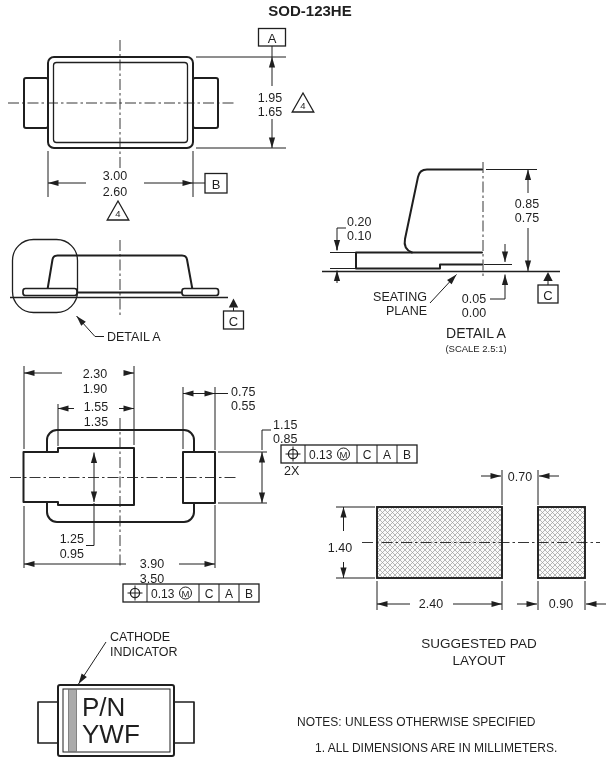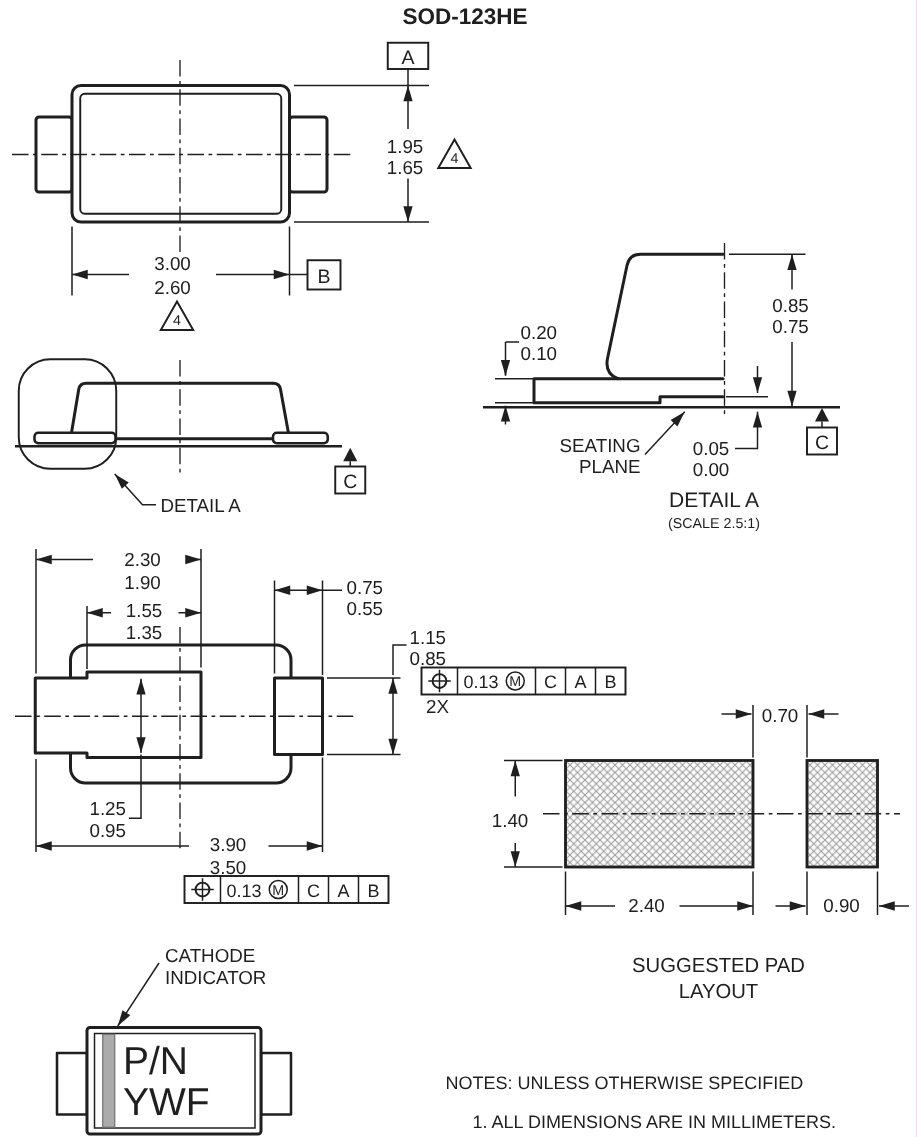--- a/index.html
+++ b/index.html
@@ -1,16 +1,16 @@
 <!DOCTYPE html>
 <html><head>
 <meta charset="utf-8">
 <style>
   html,body{margin:0;padding:0;background:#ffffff;}
-  .canvas{position:relative;width:611px;height:758px;background:#ec4899;overflow:hidden;}
+  .canvas{position:relative;width:611px;height:758px;background:#22c55e;overflow:hidden;}
   svg{position:absolute;left:0;top:0;}
   svg text{font-family:"Liberation Sans","DejaVu Sans",sans-serif;fill:#1f1f1f;}
   .obj{fill:none;stroke:#1f1f1f;stroke-width:2;stroke-linejoin:round;stroke-linecap:round;}
   .objf{fill:#fff;stroke:#1f1f1f;stroke-width:2;stroke-linejoin:round;}
   .objf15{fill:#fff;stroke:#1f1f1f;stroke-width:1.7;stroke-linejoin:round;}
   .thin{fill:none;stroke:#1f1f1f;stroke-width:1;}
   .thin13{fill:none;stroke:#1f1f1f;stroke-width:1.3;}
   .thin16{fill:none;stroke:#1f1f1f;stroke-width:1.7;}
   .cl{fill:none;stroke:#1f1f1f;stroke-width:0.9;stroke-dasharray:11 3 2.5 3;}
   .dim{font-size:12.5px;}

